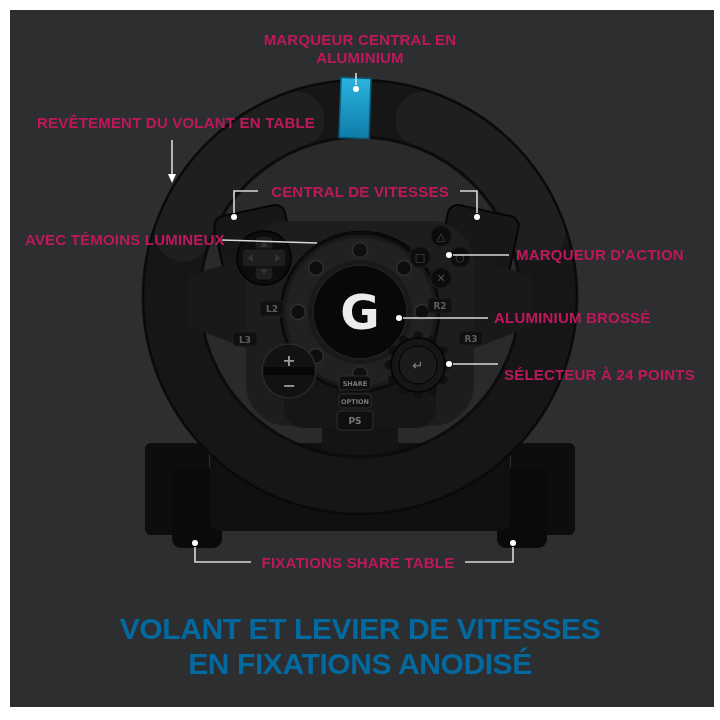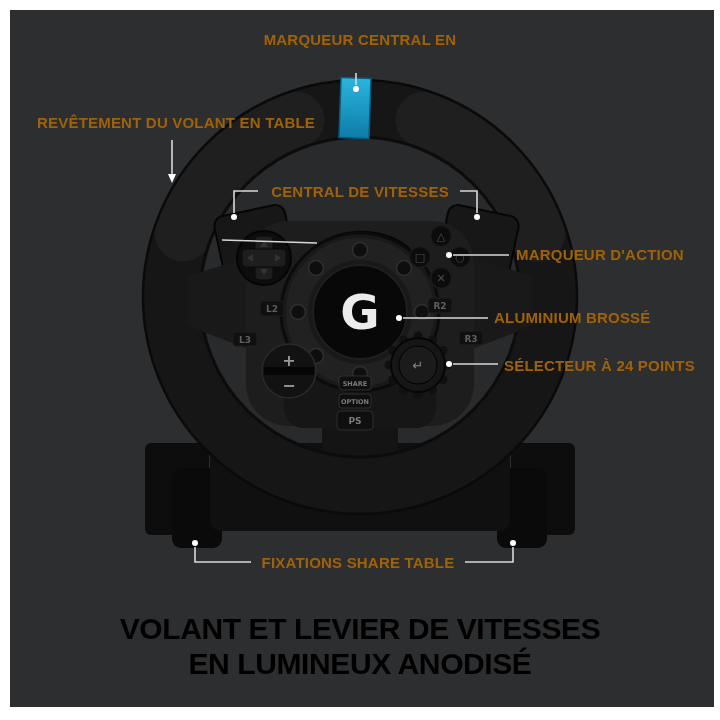--- a/index.html
+++ b/index.html
@@ -1,23 +1,23 @@
 <!DOCTYPE html>
 <html><head>
 <meta charset="utf-8">
 <style>
   html,body{margin:0;padding:0;}
   body{width:720px;height:720px;position:relative;background:#ffffff;
        font-family:"Liberation Sans", sans-serif;overflow:hidden;}
   .panel{position:absolute;left:10px;top:10px;width:704px;height:697px;background:#2d2e30;}
   .stage{position:absolute;left:0;top:0;width:720px;height:720px;}
-  .callout-label{position:absolute;color:#a16207;font-weight:bold;font-size:15px;
+  .callout-label{position:absolute;color:#be185d;font-weight:bold;font-size:15px;
        letter-spacing:.2px;line-height:18px;white-space:nowrap;}
   .center{text-align:center;}
-  .title{position:absolute;left:0;top:611px;width:720px;text-align:center;color:#000000;
+  .title{position:absolute;left:0;top:611px;width:720px;text-align:center;color:#0369a1;
        font-weight:bold;font-size:30px;line-height:35px;letter-spacing:-0.4px;}
   svg text{font-family:"DejaVu Sans", sans-serif;}
 </style>
 </head>
 <body>
 
 <div class="panel"></div>
 
 <svg class="stage" viewBox="0 0 720 720">
   <defs>
@@ -186,33 +186,35 @@
     <circle cx="449" cy="255" r="3"></circle>
     <circle cx="399" cy="318" r="3"></circle>
     <circle cx="449" cy="364" r="3"></circle>
     <circle cx="195" cy="543" r="3"></circle>
     <circle cx="513" cy="543" r="3"></circle>
   </g>
 </svg>
 
 <div class="callout-label center" style="left:160px;top:31px;width:400px;">
   <div>MARQUEUR CENTRAL EN</div>
+  <div>ALUMINIUM</div>
 </div>
 
 <div class="callout-label center" style="left:0px;top:114px;width:352px;">REVÊTEMENT DU VOLANT EN TABLE</div>
 
 <div class="callout-label center" style="left:260px;top:183px;width:200px;">CENTRAL DE VITESSES</div>
 
 <div class="callout-label" style="left:25px;top:231px;">
+  <div>AVEC TÉMOINS LUMINEUX</div>
 </div>
 
 <div class="callout-label" style="left:516px;top:246px;">MARQUEUR D'ACTION</div>
 
 <div class="callout-label" style="left:494px;top:309px;">ALUMINIUM BROSSÉ</div>
 
-<div class="callout-label" style="left:504px;top:357px;">SÉLECTEUR À 24 POINTS</div>
+<div class="callout-label" style="left:504px;top:366px;">SÉLECTEUR À 24 POINTS</div>
 
 <div class="callout-label center" style="left:208px;top:554px;width:300px;">FIXATIONS SHARE TABLE</div>
 
 <div class="title">
   <div>VOLANT ET LEVIER DE VITESSES</div>
-  <div>EN LUMINEUX ANODISÉ</div>
+  <div>EN FIXATIONS ANODISÉ</div>
 </div>
 
 </body></html>

